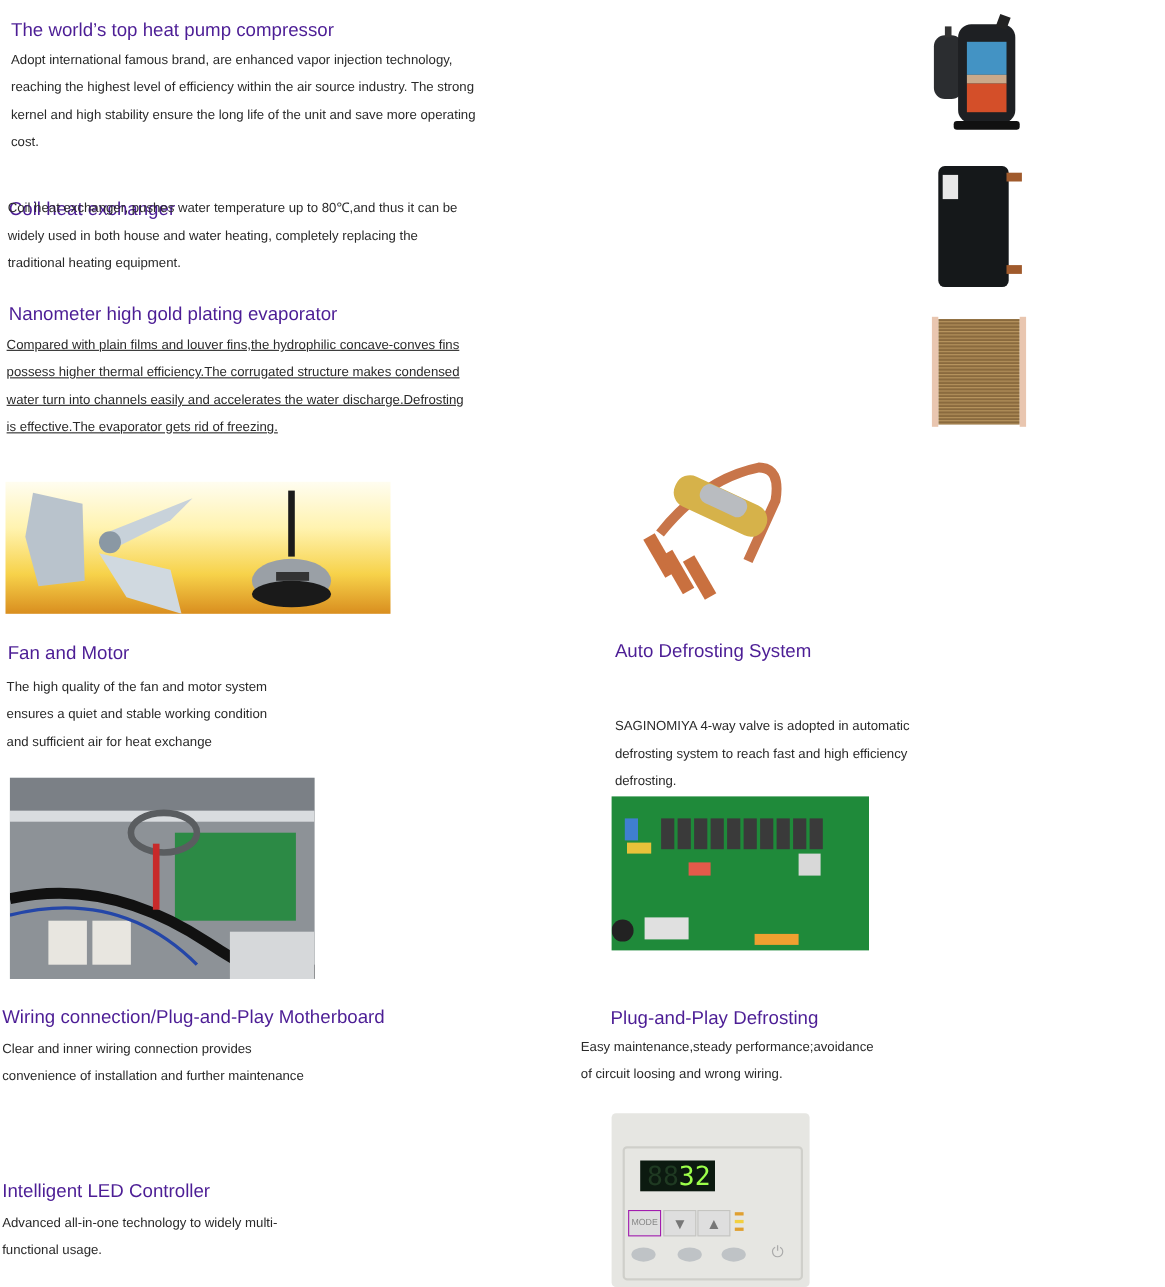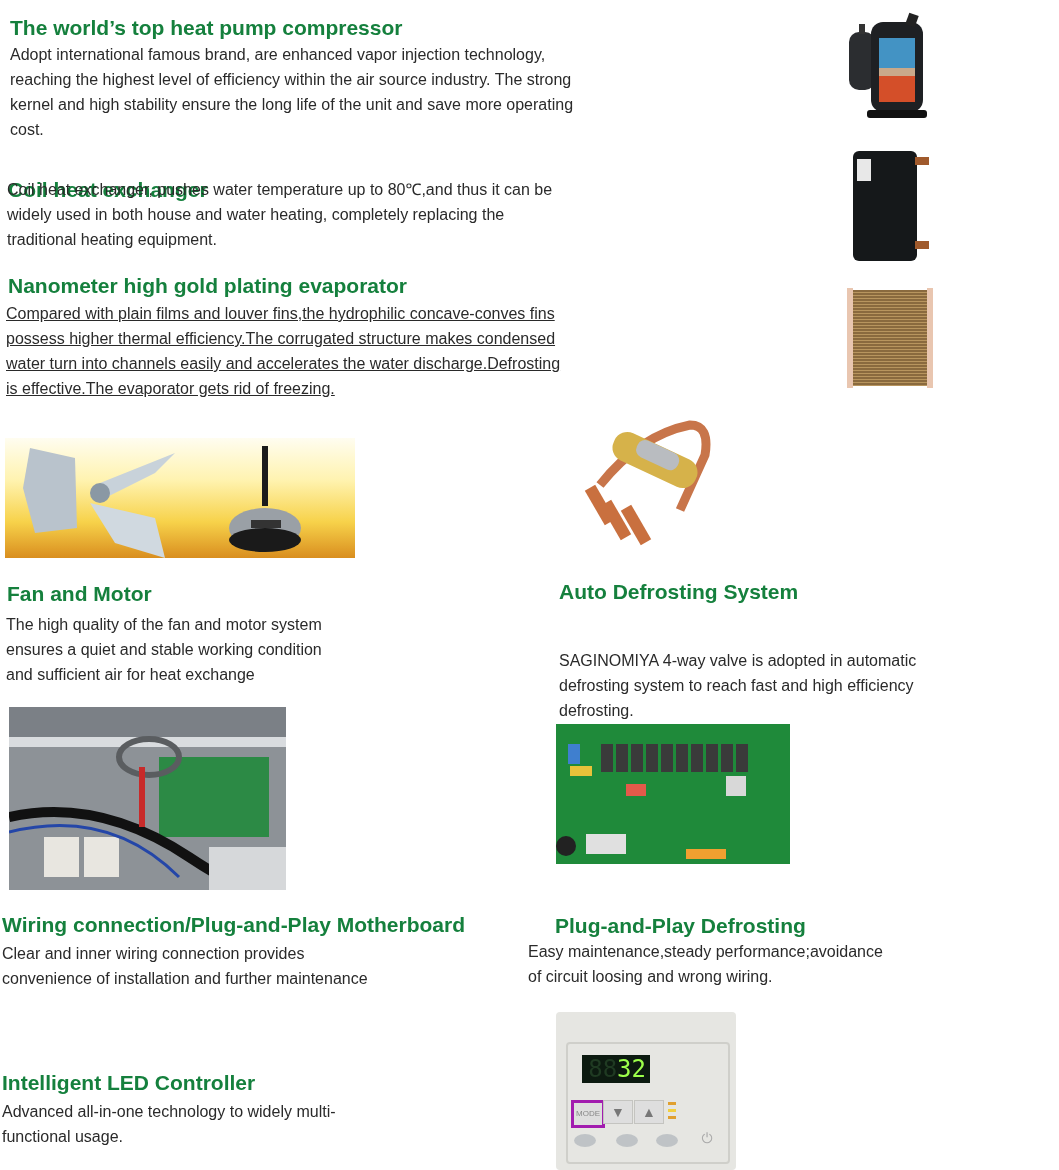--- a/index.html
+++ b/index.html
@@ -1,22 +1,22 @@
 <!DOCTYPE html>
 <html><head>
 <meta charset="utf-8">
 <style>
   html, body { margin: 0; padding: 0; background: #ffffff; }
   body {
     width: 1059px; height: 1170px; position: relative; overflow: hidden;
     font-family: "Liberation Sans", sans-serif; color: #2b2b2b;
   }
   .abs { position: absolute; }
-  .title { font-weight: bold; font-size: 21px; line-height: 25px; color: #15803d; white-space: nowrap; }
-  .body-text { font-size: 16px; line-height: 25px; color: #2a2a2a; white-space: pre-line; }
+  .title { font-weight: normal; font-size: 17px; line-height: 25px; color: #4c1d95; white-space: nowrap; }
+  .body-text { font-size: 12px; line-height: 25px; color: #2a2a2a; white-space: pre-line; }
 
   
   .compressor { left: 847px; top: 10px; width: 82px; height: 110px; }
   
   .coil { left: 851px; top: 149px; width: 82px; height: 115px; }
   
   .evap { left: 847px; top: 286px; width: 86px; height: 104px; }
   
   .fanimg { left: 5px; top: 438px; width: 350px; height: 120px;
     background: linear-gradient(180deg, #fffdf0 0%, #fff3b0 35%, #f7d24a 70%, #d98e1f 100%); }
@@ -156,21 +156,21 @@
 of circuit loosing and wrong wiring.</div>
 
 <div class="abs title" style="left:2px;top:1070px;">Intelligent LED Controller</div>
 <div class="abs body-text" style="left:2px;top:1099px;">Advanced all-in-one technology to widely multi-
 functional usage.</div>
 <div class="abs controller">
   <div class="abs" style="left:10px;top:30px;width:160px;height:118px;border:2px solid #cfcfca;border-radius:4px;"></div>
   <div class="abs" style="left:26px;top:43px;width:68px;height:28px;background:#0c1a10;color:#9cff4a;font-family:'DejaVu Sans Mono',monospace;font-size:24px;line-height:28px;text-align:right;padding-right:4px;box-sizing:border-box;">
     <span style="color:#1f3a22;">88</span><span>32</span>
   </div>
-  <div class="abs" style="left:15px;top:88px;width:28px;height:22px;background:#dedede;border:3px solid #a21caf;font-size:8px;line-height:22px;text-align:center;color:#888;">MODE</div>
+  <div class="abs" style="left:15px;top:88px;width:28px;height:22px;background:#dedede;border:1px solid #a21caf;font-size:8px;line-height:22px;text-align:center;color:#888;">MODE</div>
   <div class="abs" style="left:47px;top:88px;width:28px;height:22px;background:#dedede;border:1px solid #c4c4c0;text-align:center;color:#777;font-size:14px;line-height:22px;">▼</div>
   <div class="abs" style="left:78px;top:88px;width:28px;height:22px;background:#dedede;border:1px solid #c4c4c0;text-align:center;color:#777;font-size:14px;line-height:22px;">▲</div>
   <div class="abs" style="left:112px;top:90px;width:8px;height:3px;background:#e0a030;"></div>
   <div class="abs" style="left:112px;top:97px;width:8px;height:3px;background:#f2d040;"></div>
   <div class="abs" style="left:112px;top:104px;width:8px;height:3px;background:#e0a030;"></div>
   <div class="abs" style="left:18px;top:122px;width:22px;height:13px;border-radius:50%;background:#bfc3c6;"></div>
   <div class="abs" style="left:60px;top:122px;width:22px;height:13px;border-radius:50%;background:#bfc3c6;"></div>
   <div class="abs" style="left:100px;top:122px;width:22px;height:13px;border-radius:50%;background:#bfc3c6;"></div>
   <div class="abs" style="left:140px;top:118px;width:22px;height:20px;text-align:center;color:#aaa;font-size:14px;">⏻</div>
 </div>

